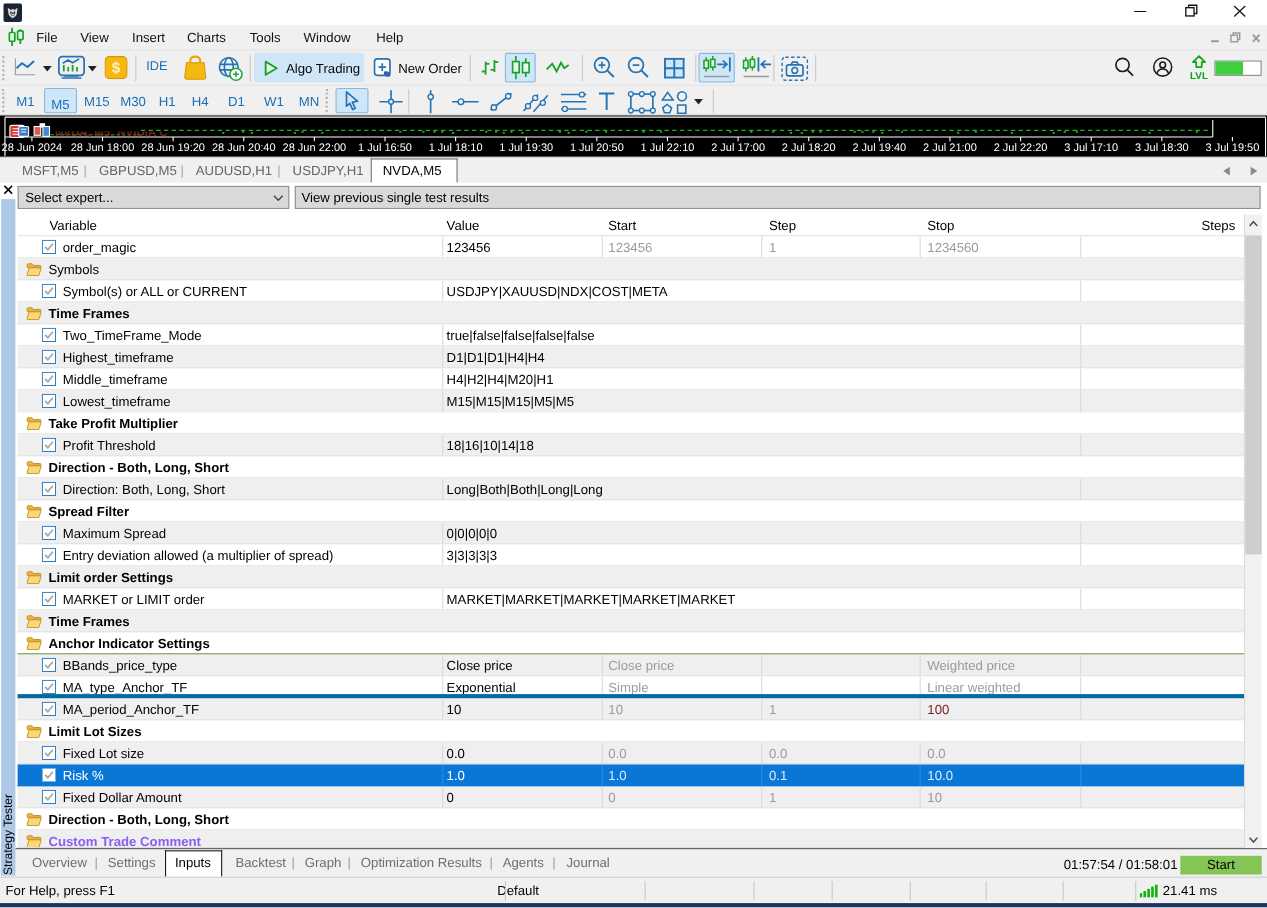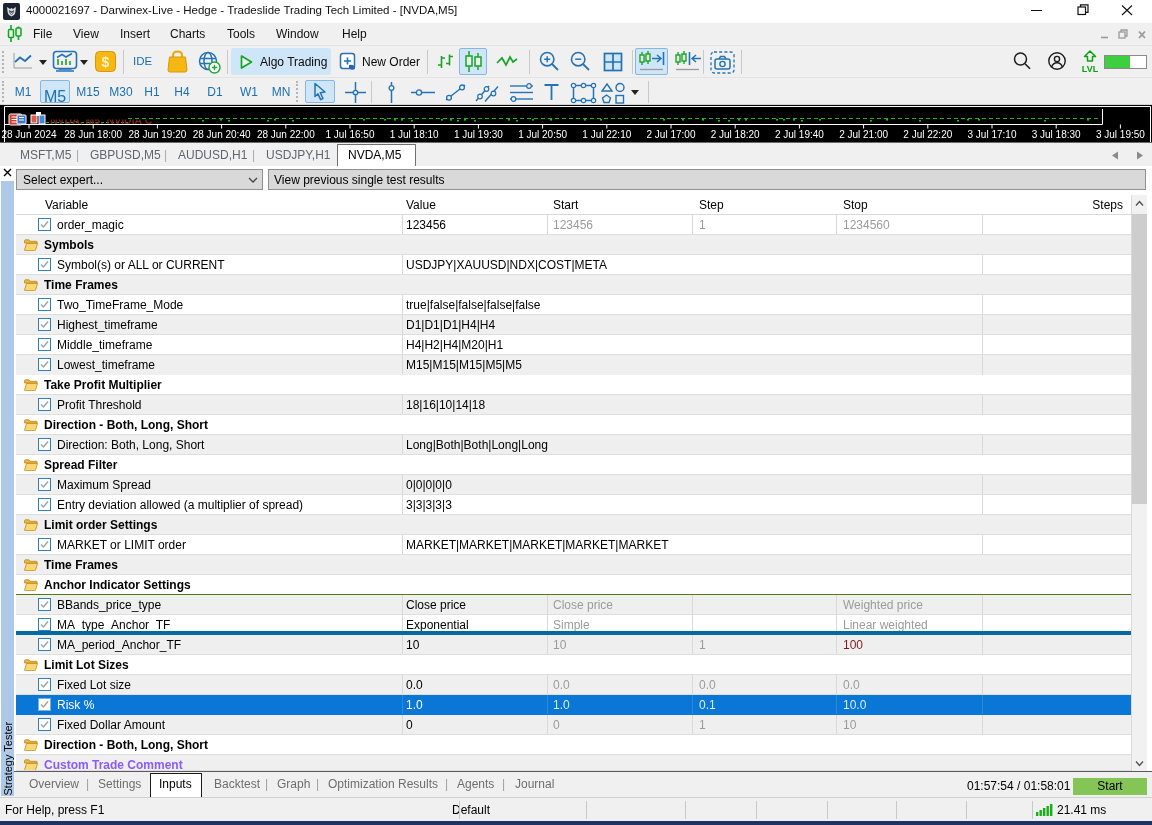--- a/index.html
+++ b/index.html
@@ -7,21 +7,20 @@
 svg{display:block}
 .sepv{position:absolute;width:1px;background:#c9c9c9}
 </style></head><body>
 <div class="abs" style="left:0;top:0;width:1152px;height:23px;background:#ffffff">
     <svg class="abs" style="left:3px;top:3px" width="17" height="17" viewBox="0 0 17 17">
       <rect x="0" y="0" width="17" height="17" rx="2" fill="#1c2333"></rect>
       <path d="M4 4 L7 6 L8.5 5 L10 6 L13 4 L12.5 8 Q12.5 12 8.5 13.5 Q4.5 12 4.5 8 Z" fill="#d8dadd"></path>
       <path d="M6 7 L8.5 8.6 L11 7 L10.6 9.4 Q10.2 11 8.5 11.8 Q6.8 11 6.4 9.4 Z" fill="#3a4252"></path>
       <path d="M7.2 9 L8.5 9.9 L9.8 9 L9.5 10.4 L8.5 11 L7.5 10.4 Z" fill="#eceff1"></path>
     </svg>
-    <div class="abs" style="left:26px;top:4px;font-size:11.5px;color:#101010">4000021697 - Darwinex-Live - Hedge - Tradeslide Trading Tech Limited - [NVDA,M5]</div>
     <svg class="abs" style="left:1026px;top:0" width="120" height="20" viewBox="0 0 120 20">
       <line x1="5" y1="10.5" x2="16" y2="10.5" stroke="#111" stroke-width="1"></line>
       <rect x="52" y="7" width="7.5" height="7.5" fill="none" stroke="#111" stroke-width="1.2"></rect>
       <path d="M54.5 7 V4.8 H62 V12.3 H59.7" fill="none" stroke="#111" stroke-width="1.2"></path>
       <path d="M96 5.5 L106 15 M106 5.5 L96 15" stroke="#111" stroke-width="1.1"></path>
     </svg>
   </div>
 <div class="abs" style="left:0;top:23px;width:1152px;height:22px;background:#f0f0f0">
     <svg class="abs" style="left:7px;top:2px" width="16" height="17" viewBox="0 0 16 17">
       <g stroke="#10a51e" fill="#e9f8ea">
@@ -176,21 +175,21 @@
       <path d="M9 1 L14.5 6.5 H11.5 V11 H6.5 V6.5 H3.5 Z" fill="none" stroke="#0ba313" stroke-width="1.5" stroke-linejoin="round"></path>
       <text x="9" y="21.5" font-size="9" font-weight="bold" text-anchor="middle" fill="#0ba313" font-family="Liberation Sans">LVL</text>
     </svg>
     <div class="abs" style="left:1104px;top:9px;width:43px;height:14px;background:#fff;border:1px solid #8a8a8a"></div>
     <div class="abs" style="left:1105px;top:10px;width:25px;height:12px;background:#3ecf3e"></div>
   </div>
 <div class="abs" style="left:0;top:77px;width:1152px;height:28px;background:#f0f0f0;border-top:1px solid #e3e3e3;border-bottom:1px solid #d6d6d6">
     <div class="abs" style="left:2px;top:3px;width:3px;height:21px;border-left:2px dotted #b5b5b5"></div>
     <div class="abs" style="left:40px;top:2px;width:30px;height:23px;background:#cfe5f8;border:1px solid #85b7e2;border-radius:2px"></div>
     <div class="abs" style="left:23px;top:7px;transform:translateX(-50%);color:#1a6fb5;font-size:12px">M1</div>
-    <div class="abs" style="left:55px;top:10px;transform:translateX(-50%);color:#1a6fb5;font-size:16px">M5</div>
+    <div class="abs" style="left:55px;top:10px;transform:translateX(-50%);color:#1a6fb5;font-size:12px">M5</div>
     <div class="abs" style="left:88px;top:7px;transform:translateX(-50%);color:#1a6fb5;font-size:12px">M15</div>
     <div class="abs" style="left:121px;top:7px;transform:translateX(-50%);color:#1a6fb5;font-size:12px">M30</div>
     <div class="abs" style="left:152px;top:7px;transform:translateX(-50%);color:#1a6fb5;font-size:12px">H1</div>
     <div class="abs" style="left:182px;top:7px;transform:translateX(-50%);color:#1a6fb5;font-size:12px">H4</div>
     <div class="abs" style="left:215px;top:7px;transform:translateX(-50%);color:#1a6fb5;font-size:12px">D1</div>
     <div class="abs" style="left:249px;top:7px;transform:translateX(-50%);color:#1a6fb5;font-size:12px">W1</div>
     <div class="abs" style="left:281px;top:7px;transform:translateX(-50%);color:#1a6fb5;font-size:12px">MN</div>
     <div class="abs" style="left:296px;top:3px;width:3px;height:21px;border-left:2px dotted #b5b5b5"></div>
     <div class="abs" style="left:305px;top:2px;width:30px;height:23px;background:#cfe5f8;border:1px solid #85b7e2;border-radius:2px"></div>
     <svg class="abs" style="left:312px;top:4px" width="16" height="19" viewBox="0 0 16 19">
@@ -418,21 +417,21 @@
     <div class="abs" style="left:531px;top:0;width:1px;height:20px;background:#d9d9d9"></div>
     <div class="abs" style="left:676px;top:0;width:1px;height:20px;background:#d9d9d9"></div>
     <div class="abs" style="left:820px;top:0;width:1px;height:20px;background:#d9d9d9"></div>
     <div class="abs" style="left:966px;top:0;width:1px;height:20px;background:#d9d9d9"></div>
   </div>
 <div class="abs" style="left:16px;top:235px;width:1115px;height:20px;background:#efefef;border-bottom:1px solid #dedede;overflow:hidden;color:#000">
     <svg class="abs" style="left:8px;top:4px" width="14" height="12" viewBox="0 0 14 12">
       <path d="M0.5 2 Q0.5 0.8 1.7 0.8 H5 L6.3 2.3 H12.3 Q13.2 2.3 13.2 3.2 V4 H0.5 Z" fill="#efb83f" stroke="#bb8a1e" stroke-width="0.8"></path>
       <path d="M0.5 11 L2.5 4.5 H13.5 L11.5 11 Q11.3 11.6 10.6 11.6 H1.2 Q0.5 11.6 0.5 11 Z" fill="#fcd875" stroke="#bb8a1e" stroke-width="0.8"></path>
     </svg>
-    <div class="abs" style="left:28px;top:3px;font-weight:bold">Symbols</div>
+    <div class="abs" style="left:28px;top:3px;font-weight:normal">Symbols</div>
   </div>
 <div class="abs" style="left:16px;top:255px;width:1115px;height:20px;background:#ffffff;border-bottom:1px solid #dedede;overflow:hidden;color:#000">
     <svg class="abs" style="left:22px;top:3px" width="13" height="13" viewBox="0 0 13 13">
       <rect x="0.5" y="0.5" width="12" height="12" fill="#fff" stroke="#2e7fc2"></rect>
       <path d="M3 6.5 L5.5 9 L10 3.5" stroke="#a3a3a3" stroke-width="1.5" fill="none"></path>
     </svg>
     <div class="abs" style="left:41px;top:3px">Symbol(s) or ALL or CURRENT</div>
     <div class="abs" style="left:390px;top:3px">USDJPY|XAUUSD|NDX|COST|META</div>
     <div class="abs" style="left:386px;top:0;width:1px;height:20px;background:#d9d9d9"></div>
     <div class="abs" style="left:966px;top:0;width:1px;height:20px;background:#d9d9d9"></div>

